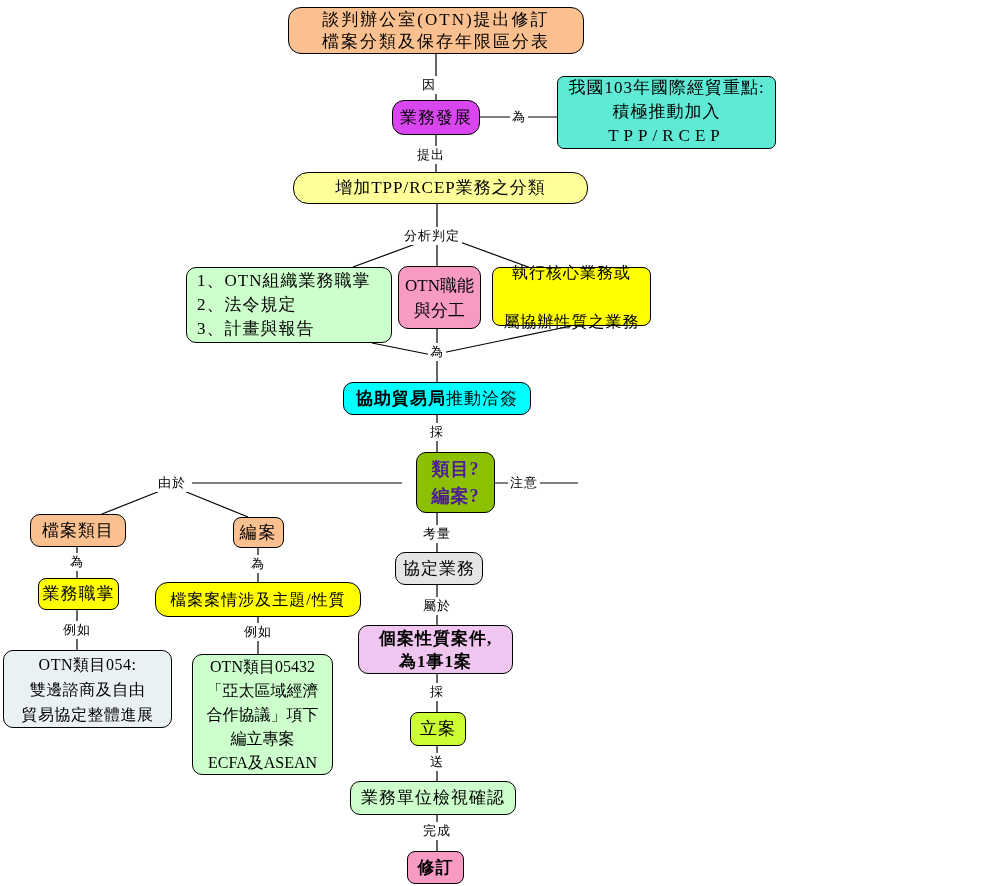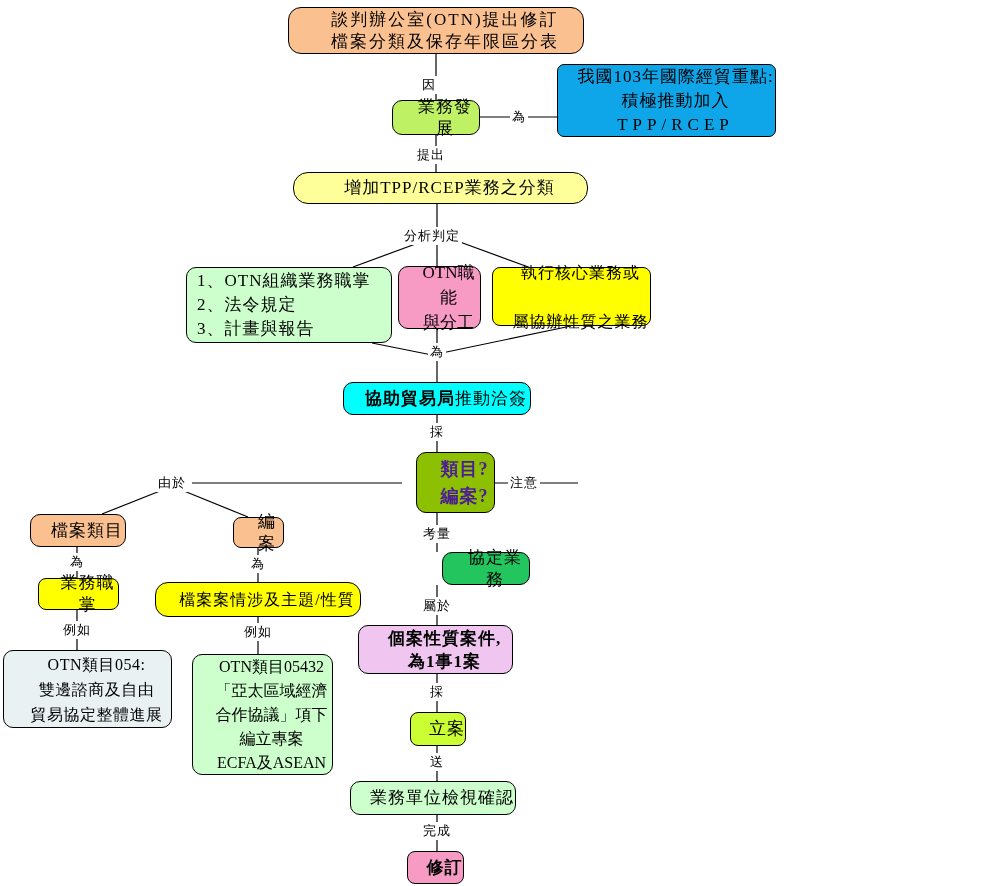--- a/index.html
+++ b/index.html
@@ -5,47 +5,47 @@
   * { margin:0; padding:0; box-sizing:border-box; }
   html,body { background:#ffffff; }
   body { font-family:"Liberation Serif","DejaVu Serif",serif; color:#000; }
   #stage { position:relative; width:990px; height:886px; overflow:hidden; background:#fff; }
   svg.edges { position:absolute; left:0; top:0; z-index:0; }
 
   .node {
     position:absolute; z-index:1;
     border:1.6px solid #000; border-radius:10px;
     display:flex; flex-direction:column; justify-content:center; align-items:center;
-    text-align:center; font-size:17px; line-height:22px; letter-spacing:1px;padding-left:18px;
+    text-align:center; font-size:17px; line-height:22px; letter-spacing:1px;
   }
   .elabel {
     position:absolute; z-index:2; background:#fff; padding:0 2px;
     font-size:13px; letter-spacing:1px; white-space:nowrap;
     transform:translate(-50%,-50%);
   }
   .b { font-weight:bold; }
   .wide { letter-spacing:5px; }
 
   #n-start    { left:288px; top:7px;   width:296px; height:47px;  background:#FAC090; border-radius:13px; letter-spacing:2px; }
-  #n-bizdev   { left:392px; top:100px; width:88px;  height:35px;  background:#bef264; }
-  #n-focus    { left:557px; top:64px;  width:219px; height:73px;  background:#0ea5e9; border-radius:7px; line-height:24px; }
+  #n-bizdev   { left:392px; top:100px; width:88px;  height:35px;  background:#d946ef;border-radius:12px; }
+  #n-focus    { left:557px; top:76px;  width:219px; height:73px;  background:#5eead4; border-radius:7px; line-height:24px;justify-content:flex-end; }
   #n-addcat   { left:293px; top:172px; width:295px; height:32px;  background:#FFFF99; border-radius:15px; }
   #n-duties   { left:186px; top:267px; width:206px; height:76px;  background:#CCFFCC; align-items:flex-start; text-align:left; padding-left:10px; line-height:24px; }
   #n-func     { left:398px; top:266px; width:83px;  height:63px;  background:#F79BC5; line-height:25px; letter-spacing:0; }
   #n-core     { left:492px; top:267px; width:159px; height:59px;  background:#FFFF00; border-radius:8px; line-height:25px; font-size:16px;gap:24px; }
   #n-assist   { left:343px; top:382px; width:188px; height:33px;  background:#00FFFF; flex-direction:row; }
   #n-question { left:416px; top:452px; width:79px;  height:61px;  background:#8CC000; color:#4c1d95; font-weight:bold; font-size:18px; line-height:27px; }
   #n-note     { left:578px; top:408px; width:411px; height:159px; background:#FFCCCC; align-items:flex-start; text-align:left; padding:4px 10px; line-height:25px; font-size:16px; letter-spacing:0.5px; }
   #n-filecat  { left:30px;  top:514px; width:96px;  height:33px;  background:#FAC090; }
   #n-filing   { left:233px; top:517px; width:51px;  height:31px;  background:#FAC090; border-radius:8px; letter-spacing:2px; }
   #n-duty     { left:38px;  top:578px; width:81px;  height:32px;  background:#FFFF00; border-radius:8px; }
   #n-ex054    { left:3px;   top:650px; width:169px; height:78px;  background:#E9F1F2; line-height:25px; font-size:16px; letter-spacing:0.5px; }
   #n-subject  { left:155px; top:582px; width:206px; height:35px;  background:#FFFF00; border-radius:13px; font-size:16px; }
   #n-ex05432  { left:192px; top:654px; width:141px; height:121px; background:#CCFFCC; line-height:24px; font-size:16px; letter-spacing:0; }
-  #n-agree    { left:395px; top:552px; width:88px;  height:33px;  background:#22c55e;margin-left:47px; }
+  #n-agree    { left:395px; top:552px; width:88px;  height:33px;  background:#e5e5e5; }
   #n-case     { left:358px; top:625px; width:155px; height:49px;  background:#F0C6F0; font-weight:bold; line-height:23px; }
   #n-register { left:410px; top:712px; width:56px;  height:34px;  background:#CCFF33; border-radius:8px; }
   #n-review   { left:350px; top:781px; width:166px; height:34px;  background:#CCFFCC; }
   #n-revise   { left:407px; top:851px; width:57px;  height:33px;  background:#F79BC5; border-radius:8px; font-weight:bold; }
 
   .el-cause    { left:429px; top:85px; }
   .el-is1      { left:519px; top:117px; }
   .el-propose  { left:431px; top:155px; }
   .el-analyze  { left:432px; top:236px; }
   .el-is2      { left:437px; top:352px; }

